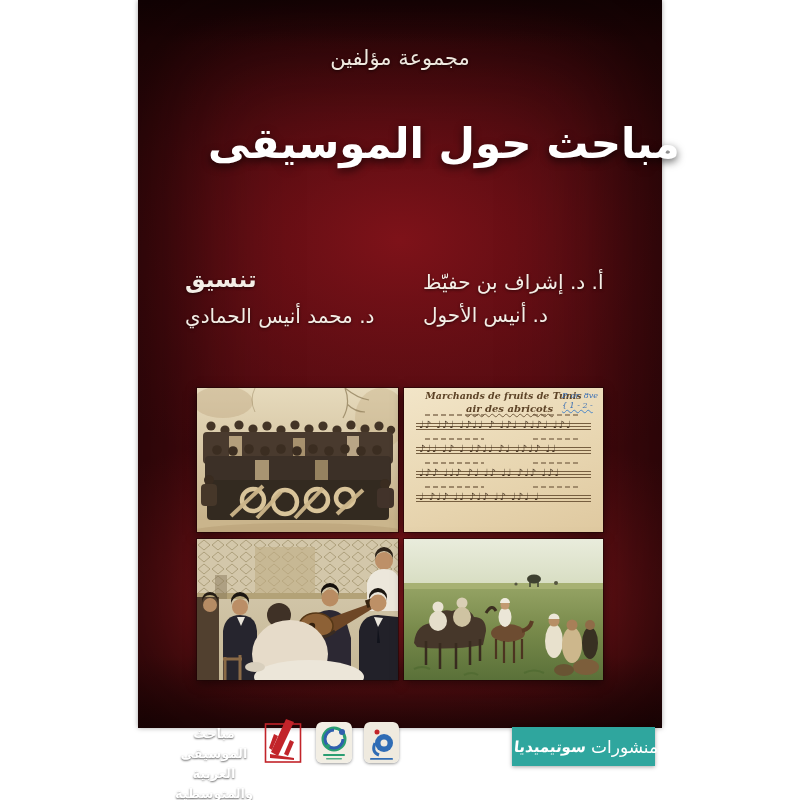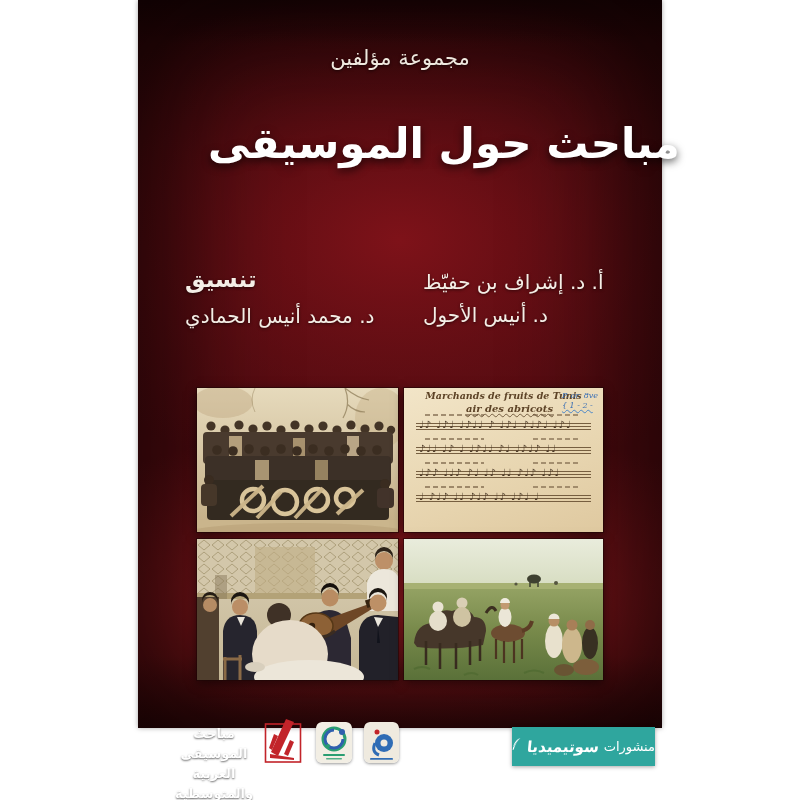--- a/index.html
+++ b/index.html
@@ -78,21 +78,21 @@
   .logo{position:absolute;}
   .logo svg{display:block;width:100%;height:100%;}
   .logo.l1{left:126px;top:719px;width:38px;height:45px;}
   .logo.l2{left:178px;top:722px;width:36px;height:41px;border-radius:6px;overflow:hidden;box-shadow:0 1px 3px rgba(0,0,0,.4);}
   .logo.l3{left:226px;top:722px;width:35px;height:41px;border-radius:6px;overflow:hidden;box-shadow:0 1px 3px rgba(0,0,0,.4);}
   .banner{
     position:absolute;left:374px;top:727px;width:143px;height:39px;
     background:#2fa69e;display:flex;align-items:center;justify-content:center;
     gap:5px;color:#ffffff;box-shadow:0 1px 4px rgba(0,0,0,.35);
   }
-  .banner .bp{font-size:13px;}
+  .banner .bp{font-size:17px;}
   .banner .bn{font-size:15px;font-weight:bold;display:inline-block;transform:skewX(-6deg);}
   .banner .quill{display:inline-block;width:12px;height:20px;margin-top:-6px;}
   .banner .quill svg{display:block;width:100%;height:100%;}
 </style>
 </head>
 <body>
 
 <div class="cover" dir="rtl">
 
   <div class="authors">مجموعة مؤلفين</div>

